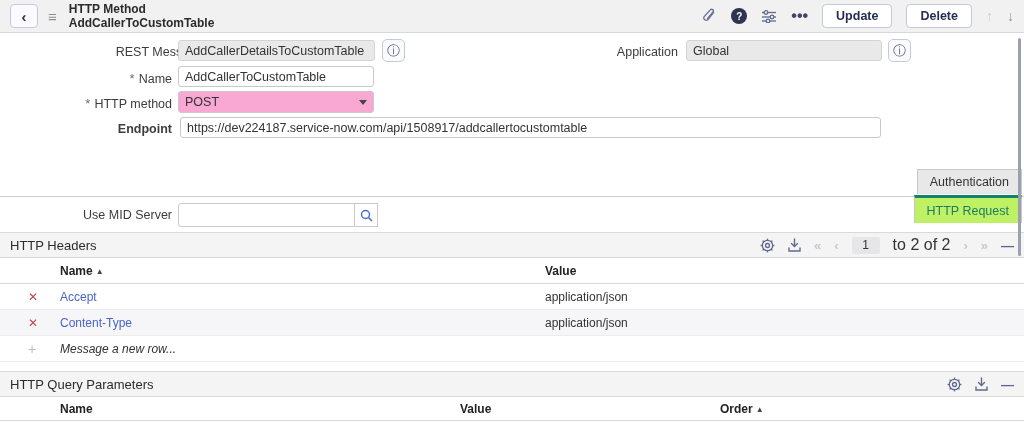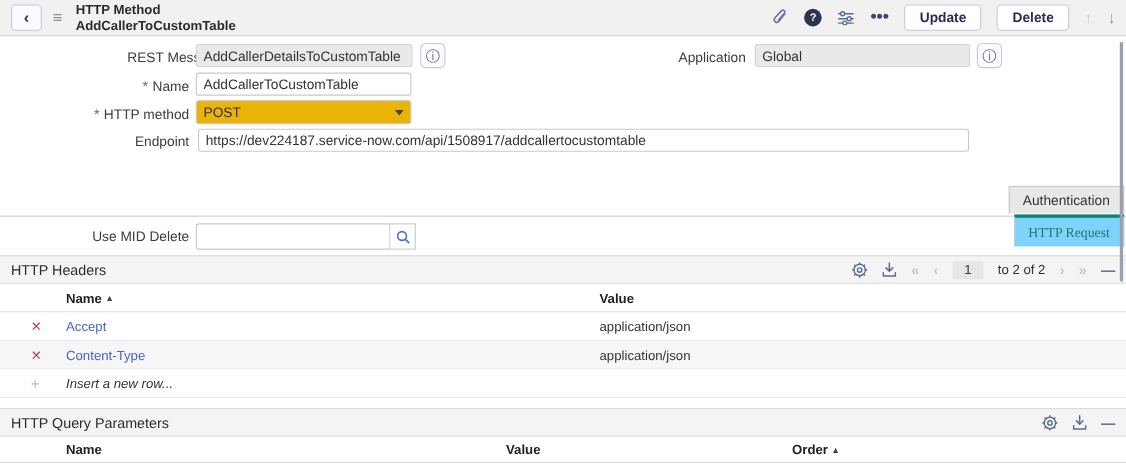--- a/index.html
+++ b/index.html
@@ -45,43 +45,43 @@
     font-size:12.5px; padding:0 6px;
   }
   .f-input.readonly { background:#e9e9ea; border-color:#d4d4d6; }
   .info-btn {
     position:absolute; width:23px; height:23px; border:1px solid #c3c9e0; border-radius:5px;
     background:#fbfbfd; color:#5a6491; display:flex; align-items:center; justify-content:center;
     font-size:13px; cursor:pointer;
   }
   .select-box {
     position:absolute; height:22px; border:1px solid #c9c9c9; border-radius:3px;
-    background:#eab308; display:flex; align-items:center; padding:0 6px; cursor:pointer;
+    background:#f9a8d4; display:flex; align-items:center; padding:0 6px; cursor:pointer;
   }
   .select-caret {
     margin-left:auto; width:0; height:0;
     border-left:4px solid transparent; border-right:4px solid transparent;
     border-top:5px solid #444;
   }
 
   
   .tabstrip {
     position:absolute; top:169px; left:0; width:1024px; height:28px;
     display:flex; align-items:flex-end; padding-left:4px;
     border-bottom:1px solid #cfcfcf;
     flex-direction:column;
   }
   .tab {
     padding:5px 12px 5px 12px; font-size:12.5px; cursor:pointer;
     border:1px solid #c8c8c8; border-bottom:none; background:#e8e8e9; color:#333;
     margin-right:2px;
   }
   .tab.active {
-    background:#7dd3fc; color:#1d7a67; border-top:3px solid #12826a;
-    padding-top:6px; position:relative; top:1px;font-family:Liberation Serif, serif;
+    background:#bef264; color:#1d7a67; border-top:3px solid #12826a;
+    padding-top:6px; position:relative; top:1px;
   }
 
   
   .search-btn {
     position:absolute; left:355px; top:203px; width:23px; height:24px;
     border:1px solid #c9c9c9; border-left:none; background:#fff;
     display:flex; align-items:center; justify-content:center; cursor:pointer;
   }
 
   
@@ -90,21 +90,21 @@
     background:#f4f4f5; border-top:1px solid #d9d9d9; border-bottom:1px solid #d9d9d9;
     display:flex; align-items:center; padding:0 10px;
   }
   .section-title { font-size:13px; color:#2b2b2b; }
   .bar-right { margin-left:auto; display:flex; align-items:center; gap:13px; }
   .pag-arrow { font-size:13px; font-weight:bold; color:#c3c6d4; cursor:default; }
   .page-box {
     width:28px; height:17px; background:#e6e6e8; border-radius:2px;
     text-align:center; font-size:12px; color:#333; line-height:17px;
   }
-  .range-text { font-size:12px; color:#333; }
+  .range-text { font-size:16px; color:#333; }
   .collapse-dash { color:#5c6584; font-size:13px; font-weight:bold; cursor:pointer; }
 
   
   .t-row { position:absolute; left:0; width:1024px; height:26px; border-bottom:1px solid #ececee; background:#fff; }
   .t-row.alt { background:#f6f6f8; }
   .t-row.header { border-bottom:1px solid #d9d9d9; }
   .cell { position:absolute; top:6px; font-size:12px; color:#333; white-space:nowrap; }
   .cell.hdr { font-weight:bold; color:#222; cursor:pointer; }
   .sort-ind { font-size:8px; color:#444; margin-left:3px; vertical-align:1px; }
   .cell.link { color:#4a63c8; cursor:pointer; }
@@ -184,29 +184,29 @@
   <input class="f-input" style="left: 178px; top: 66px; width: 196px;" value="AddCallerToCustomTable">
 
   <div class="f-label" style="left:0; top:96px;">
     <span class="req-star">*</span><span>HTTP method</span>
   </div>
   <div class="select-box" style="left:178px; top:91px; width:196px;">
     <span>POST</span>
     <span class="select-caret"></span>
   </div>
 
-  <div class="f-label" style="left:0; top:122px;">Endpoint</div>
+  <div class="f-label" style="left:0; top:122px;font-weight:bold;">Endpoint</div>
   <input class="f-input" style="left: 180px; top: 117px; width: 701px;" value="https://dev224187.service-now.com/api/1508917/addcallertocustomtable">
 
   <div class="tabstrip">
     <div class="tab">Authentication</div>
     <div class="tab active">HTTP Request</div>
   </div>
 
-  <div class="f-label" style="left:0; top:208px;">Use MID Delete</div>
+  <div class="f-label" style="left:0; top:208px;">Use MID Server</div>
   <input class="f-input" style="left: 178px; top: 203px; width: 177px; height: 24px; border-radius: 3px 0px 0px 3px;" value="">
   <div class="search-btn">
     <svg width="13" height="13" viewBox="0 0 13 13" fill="none" stroke="#4a6fd4" stroke-width="1.5">
       <circle cx="5.5" cy="5.5" r="4"></circle>
         <line x1="8.6" y1="8.6" x2="12" y2="12"></line>
     </svg>
   </div>
 
   <div class="section-bar" style="top:232px;">
     <span class="section-title">HTTP Headers</span>
@@ -256,21 +256,21 @@
   </div>
 
   <div class="t-row alt" style="top:310px;">
     <span class="row-x">✕</span>
     <span class="cell link" style="left:60px;">Content-Type</span>
     <span class="cell" style="left:545px;">application/json</span>
   </div>
 
   <div class="t-row" style="top:336px;">
     <span class="row-plus">+</span>
-    <span class="cell insert-label" style="left:60px;">Insert a new row...</span>
+    <span class="cell insert-label" style="left:60px;">Message a new row...</span>
   </div>
 
   <div class="section-bar" style="top:371px;">
     <span class="section-title">HTTP Query Parameters</span>
     <div class="bar-right">
       <span class="tb-icon">
         <svg width="15" height="15" viewBox="0 0 15 15" fill="none" stroke="#5f6a8d" stroke-width="1.3">
           <circle cx="7.5" cy="7.5" r="5.2"></circle>
             <circle cx="7.5" cy="7.5" r="2"></circle>
           <line x1="7.5" y1="0.6" x2="7.5" y2="2.6"></line>

